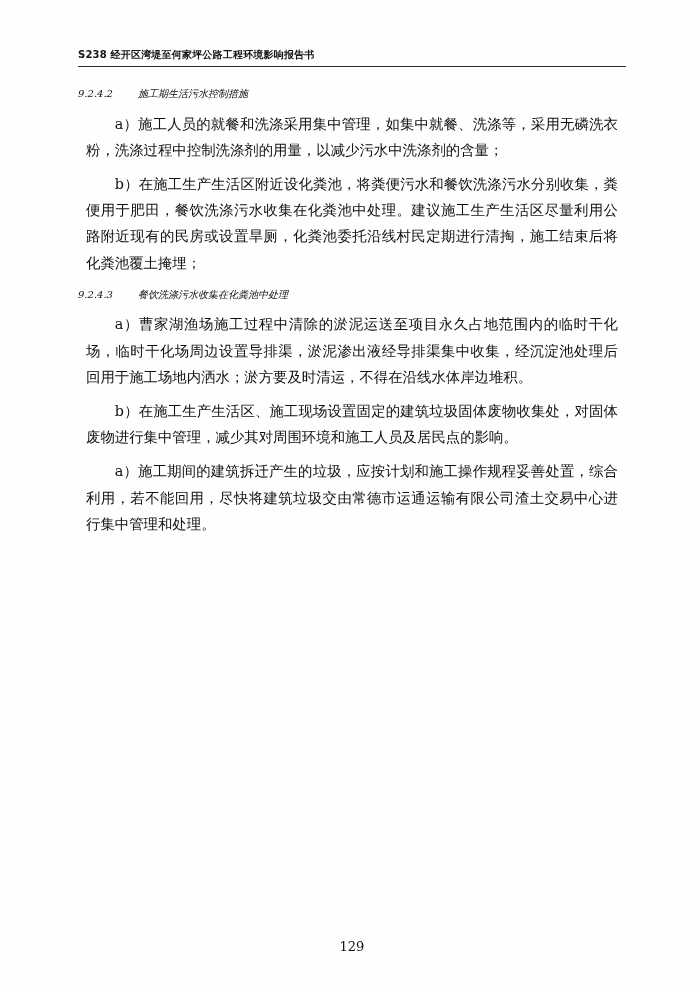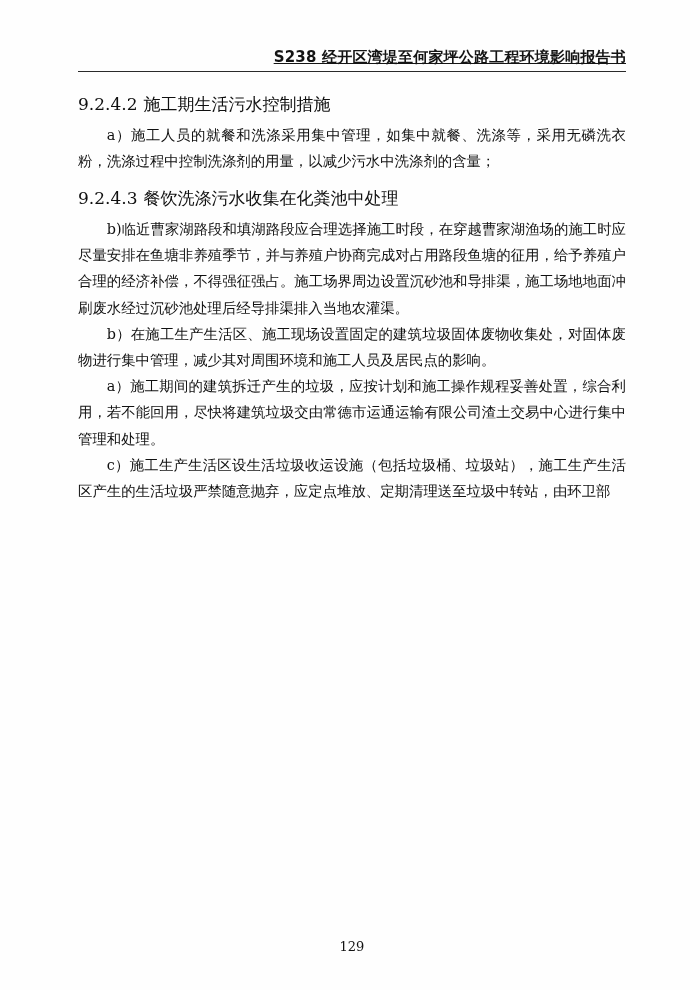--- a/index.html
+++ b/index.html
@@ -18,57 +18,56 @@
     overflow: hidden;
   }
   .page-inner {
     position: absolute;
     left: 78px;
     top: 48px;
     width: 548px;
     height: 890px;
   }
   .header {
-    text-align: right;
-    font-size: 15px;
+    font-size: 10px;
     font-family: "DejaVu Sans", "Liberation Sans", sans-serif;
     font-weight: bold;
     letter-spacing: 0.2px;
     color: #141414;
     padding-bottom: 4px;
     white-space: nowrap;
-    text-decoration: underline;
   }
   .header-rule {
     border: none;
     border-top: 1px solid #2a2a2a;
     margin: 0 0 18px 0;
     height: 0;
   }
   .body-block {
     font-size: 14.4px;
     line-height: 1.82;
     text-align: justify;
     text-justify: inter-ideograph;
   }
   .heading {
     margin: 10px 0 2px 0;
-    font-size: 17px;
+    font-size: 10px;
     line-height: 1.75;
     white-space: nowrap;
+    font-style: italic;
   }
   .heading .num {
     display: inline-block;
     min-width: 54px;
   }
   .heading .ttl {
     margin-left: 6px;
   }
   p.para {
-    margin: 0;
+    margin: 8px;
     text-indent: 2em;
   }
   .page-number {
     position: absolute;
     left: 4px;
     right: 0;
     bottom: 36px;
     text-align: center;
     font-size: 13px;
     font-family: "DejaVu Serif", "Liberation Serif", serif;
@@ -83,27 +82,27 @@
 
     <div class="header">S238 经开区湾堤至何家坪公路工程环境影响报告书</div>
     <hr class="header-rule">
 
     <div class="body-block">
 
       <div class="heading">
         <span class="num">9.2.4.2</span><span class="ttl">施工期生活污水控制措施</span>
       </div>
       <p class="para">a）施工人员的就餐和洗涤采用集中管理，如集中就餐、洗涤等，采用无磷洗衣粉，洗涤过程中控制洗涤剂的用量，以减少污水中洗涤剂的含量；</p>
+      <p class="para">b）在施工生产生活区附近设化粪池，将粪便污水和餐饮洗涤污水分别收集，粪便用于肥田，餐饮洗涤污水收集在化粪池中处理。建议施工生产生活区尽量利用公路附近现有的民房或设置旱厕，化粪池委托沿线村民定期进行清掏，施工结束后将化粪池覆土掩埋；</p>
 
       <div class="heading">
         <span class="num">9.2.4.3</span><span class="ttl">餐饮洗涤污水收集在化粪池中处理</span>
       </div>
-      <p class="para">b)临近曹家湖路段和填湖路段应合理选择施工时段，在穿越曹家湖渔场的施工时应尽量安排在鱼塘非养殖季节，并与养殖户协商完成对占用路段鱼塘的征用，给予养殖户合理的经济补偿，不得强征强占。施工场界周边设置沉砂池和导排渠，施工场地地面冲刷废水经过沉砂池处理后经导排渠排入当地农灌渠。</p>
+      <p class="para">a）曹家湖渔场施工过程中清除的淤泥运送至项目永久占地范围内的临时干化场，临时干化场周边设置导排渠，淤泥渗出液经导排渠集中收集，经沉淀池处理后回用于施工场地内洒水；淤方要及时清运，不得在沿线水体岸边堆积。</p>
 
       <p class="para">b）在施工生产生活区、施工现场设置固定的建筑垃圾固体废物收集处，对固体废物进行集中管理，减少其对周围环境和施工人员及居民点的影响。</p>
       <p class="para">a）施工期间的建筑拆迁产生的垃圾，应按计划和施工操作规程妥善处置，综合利用，若不能回用，尽快将建筑垃圾交由常德市运通运输有限公司渣土交易中心进行集中管理和处理。</p>
-      <p class="para">c）施工生产生活区设生活垃圾收运设施（包括垃圾桶、垃圾站），施工生产生活区产生的生活垃圾严禁随意抛弃，应定点堆放、定期清理送至垃圾中转站，由环卫部</p>
 
     </div>
   </div>
 
   <div class="page-number">129</div>
 </div>
 
 </body></html>

